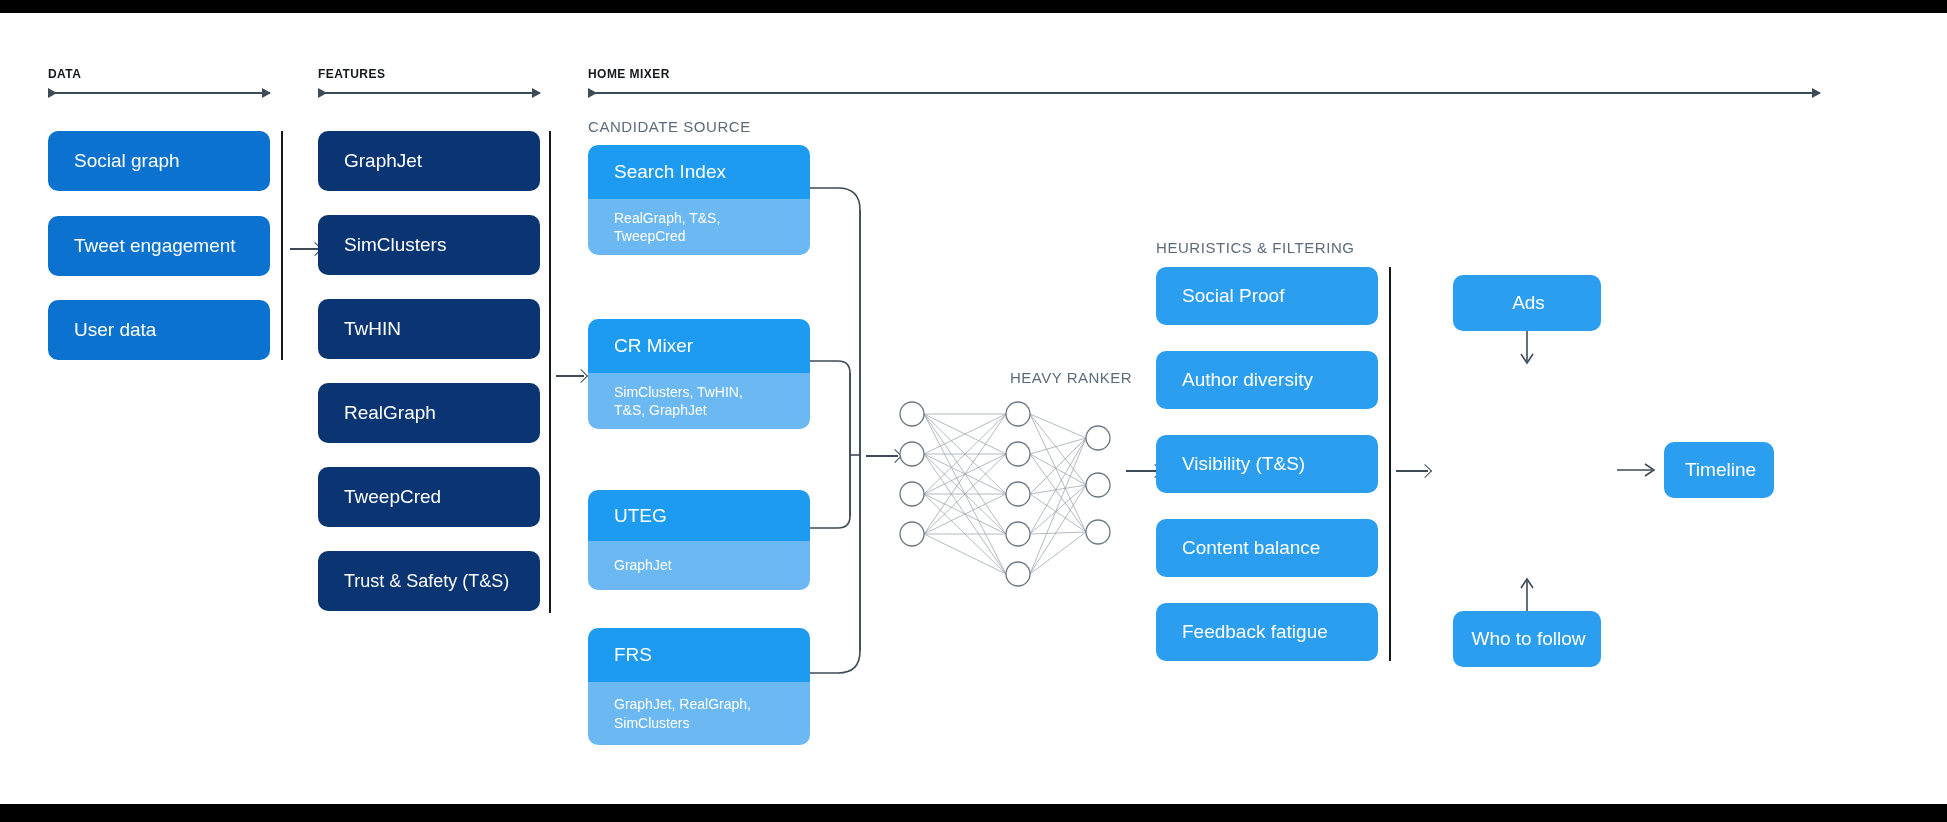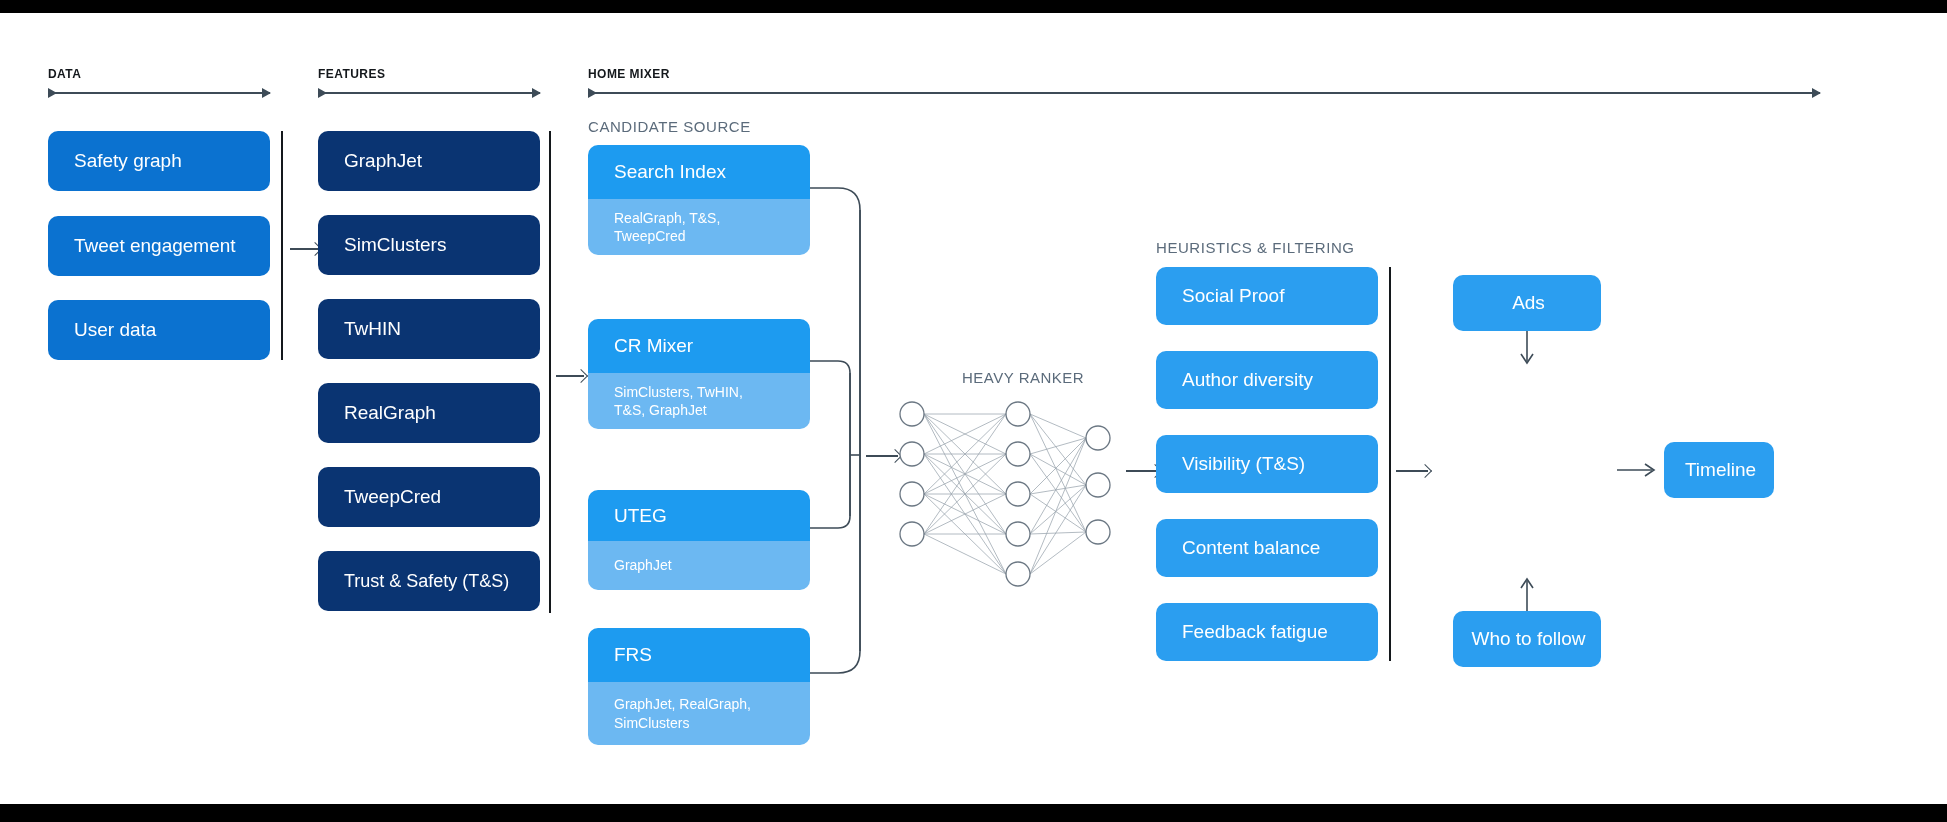--- a/index.html
+++ b/index.html
@@ -99,21 +99,21 @@
   <div class="sec-head" style="left:48px;top:54px;">DATA</div>
   <div class="sec-rule" style="left:48px;top:79px;width:222px;"></div>
 
   <div class="sec-head" style="left:318px;top:54px;">FEATURES</div>
   <div class="sec-rule" style="left:318px;top:79px;width:222px;"></div>
 
   <div class="sec-head" style="left:588px;top:54px;">HOME MIXER</div>
   <div class="sec-rule" style="left:588px;top:79px;width:1232px;"></div>
 
   <div class="box data" style="left:48px;top:118px;width:222px;height:60px;">
-    <span>Safety graph</span>
+    <span>Social graph</span>
   </div>
   <div class="box data" style="left:48px;top:203px;width:222px;height:60px;">
     <span>Tweet engagement</span>
   </div>
   <div class="box data" style="left:48px;top:287px;width:222px;height:60px;">
     <span>User data</span>
   </div>
 
   <div class="vdiv" style="left:281px;top:118px;height:229px;"></div>
   <div class="harrow" style="left:290px;top:235px;width:28px;"></div>
@@ -171,21 +171,21 @@
     <path class="conn" d="M810,348 H838 Q850,348 850,360 V442"></path>
     <path class="conn" d="M810,515 H838 Q850,515 850,503 V442"></path>
     <path class="conn" d="M810,660 H838 Q860,660 860,638 V442"></path>
     <line class="conn" x1="860" y1="442" x2="850" y2="442"></line>
     <line class="conn" x1="850" y1="360" x2="850" y2="503"></line>
     <line class="conn" x1="860" y1="197" x2="860" y2="638"></line>
   </svg>
 
   <div class="harrow" style="left:866px;top:442px;width:32px;"></div>
 
-  <div class="label-free" style="left:962px;top:356px;">HEAVY RANKER</div>
+  <div class="label-free" style="left:1010px;top:356px;">HEAVY RANKER</div>
 
   <svg width="1947" height="791">
     <g>
 
       <line class="nn-edge" x1="924" y1="401" x2="1006" y2="401"></line>
       <line class="nn-edge" x1="924" y1="401" x2="1006" y2="441"></line>
       <line class="nn-edge" x1="924" y1="401" x2="1006" y2="481"></line>
       <line class="nn-edge" x1="924" y1="401" x2="1006" y2="521"></line>
       <line class="nn-edge" x1="924" y1="401" x2="1006" y2="561"></line>
       <line class="nn-edge" x1="924" y1="441" x2="1006" y2="401"></line>

